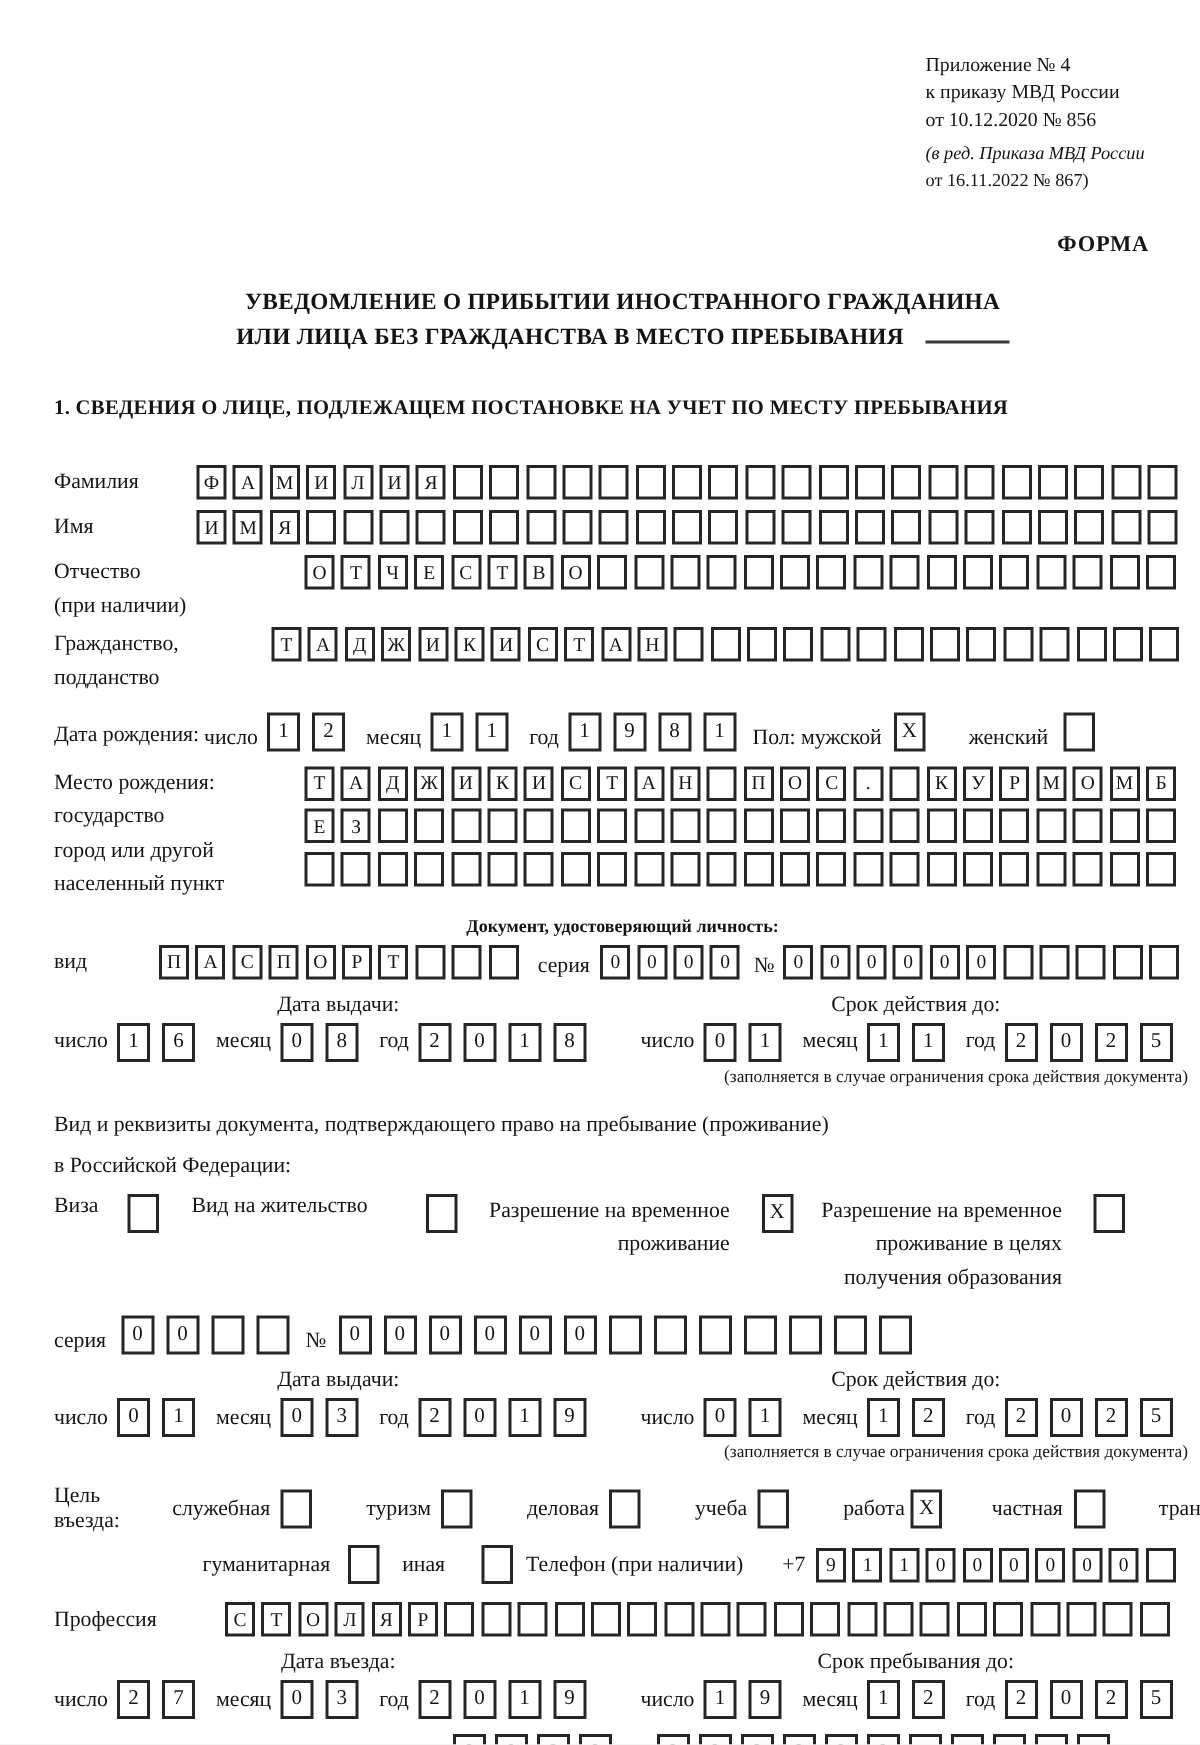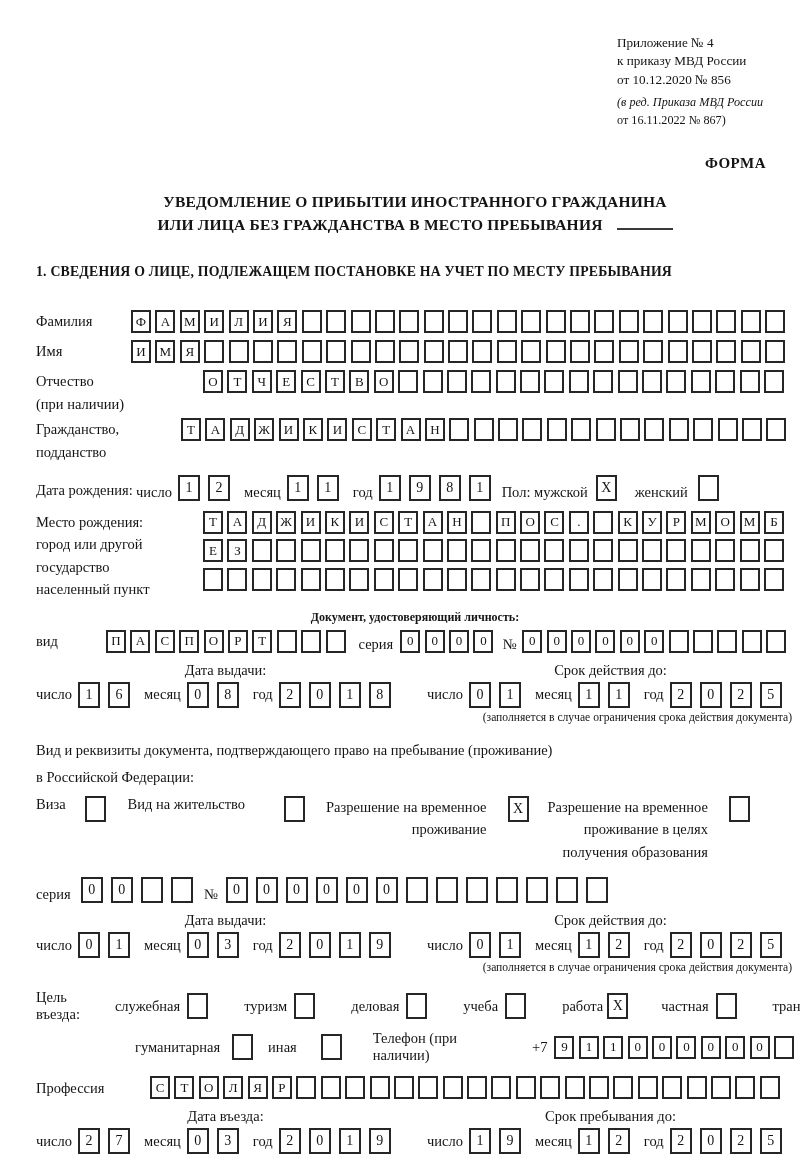--- a/index.html
+++ b/index.html
@@ -212,29 +212,29 @@
       </div>
     <span class="dlbl">год</span>
     <div class="dcells">
         <div class="cell">1</div>
         <div class="cell">9</div>
         <div class="cell">8</div>
         <div class="cell">1</div>
       </div>
     <span style="margin-left:11px;margin-right:8px">Пол: мужской</span>
     <span class="cbox">X</span>
-    <span style="margin-left:18px;margin-right:10px">женский</span>
+    <span style="margin-left:29px;margin-right:10px">женский</span>
     <span class="cbox"></span>
   </div>
 
   <div class="frow" style="margin-top:10px">
     <div class="flabel" style="width:167px">
       <div>Место рождения:</div>
+      <div>государство</div>
       <div>город или другой</div>
-      <div>государство</div>
       <div>населенный пункт</div>
     </div>
     <div class="stack">
       <div class="cells">
           <div class="cell">Т</div>
           <div class="cell">А</div>
           <div class="cell">Д</div>
           <div class="cell">Ж</div>
           <div class="cell">И</div>
           <div class="cell">К</div>
@@ -538,21 +538,21 @@
 
   <div class="purpose2">
     <span class="opt" style="gap:12px">
         <span>гуманитарная</span>
         <span class="cbox"></span>
       </span>
     <span class="opt" style="gap:24px;margin-left:6px">
         <span>иная</span>
         <span class="cbox"></span>
       </span>
-    <span style="margin-left:22px">Телефон (при наличии)</span>
+    <span style="">Телефон (при наличии)</span>
     <span style="margin-left:26px;margin-right:7px">+7</span>
     <div class="cells">
         <div class="cell">9</div>
         <div class="cell">1</div>
         <div class="cell">1</div>
         <div class="cell">0</div>
         <div class="cell">0</div>
         <div class="cell">0</div>
         <div class="cell">0</div>
         <div class="cell">0</div>

